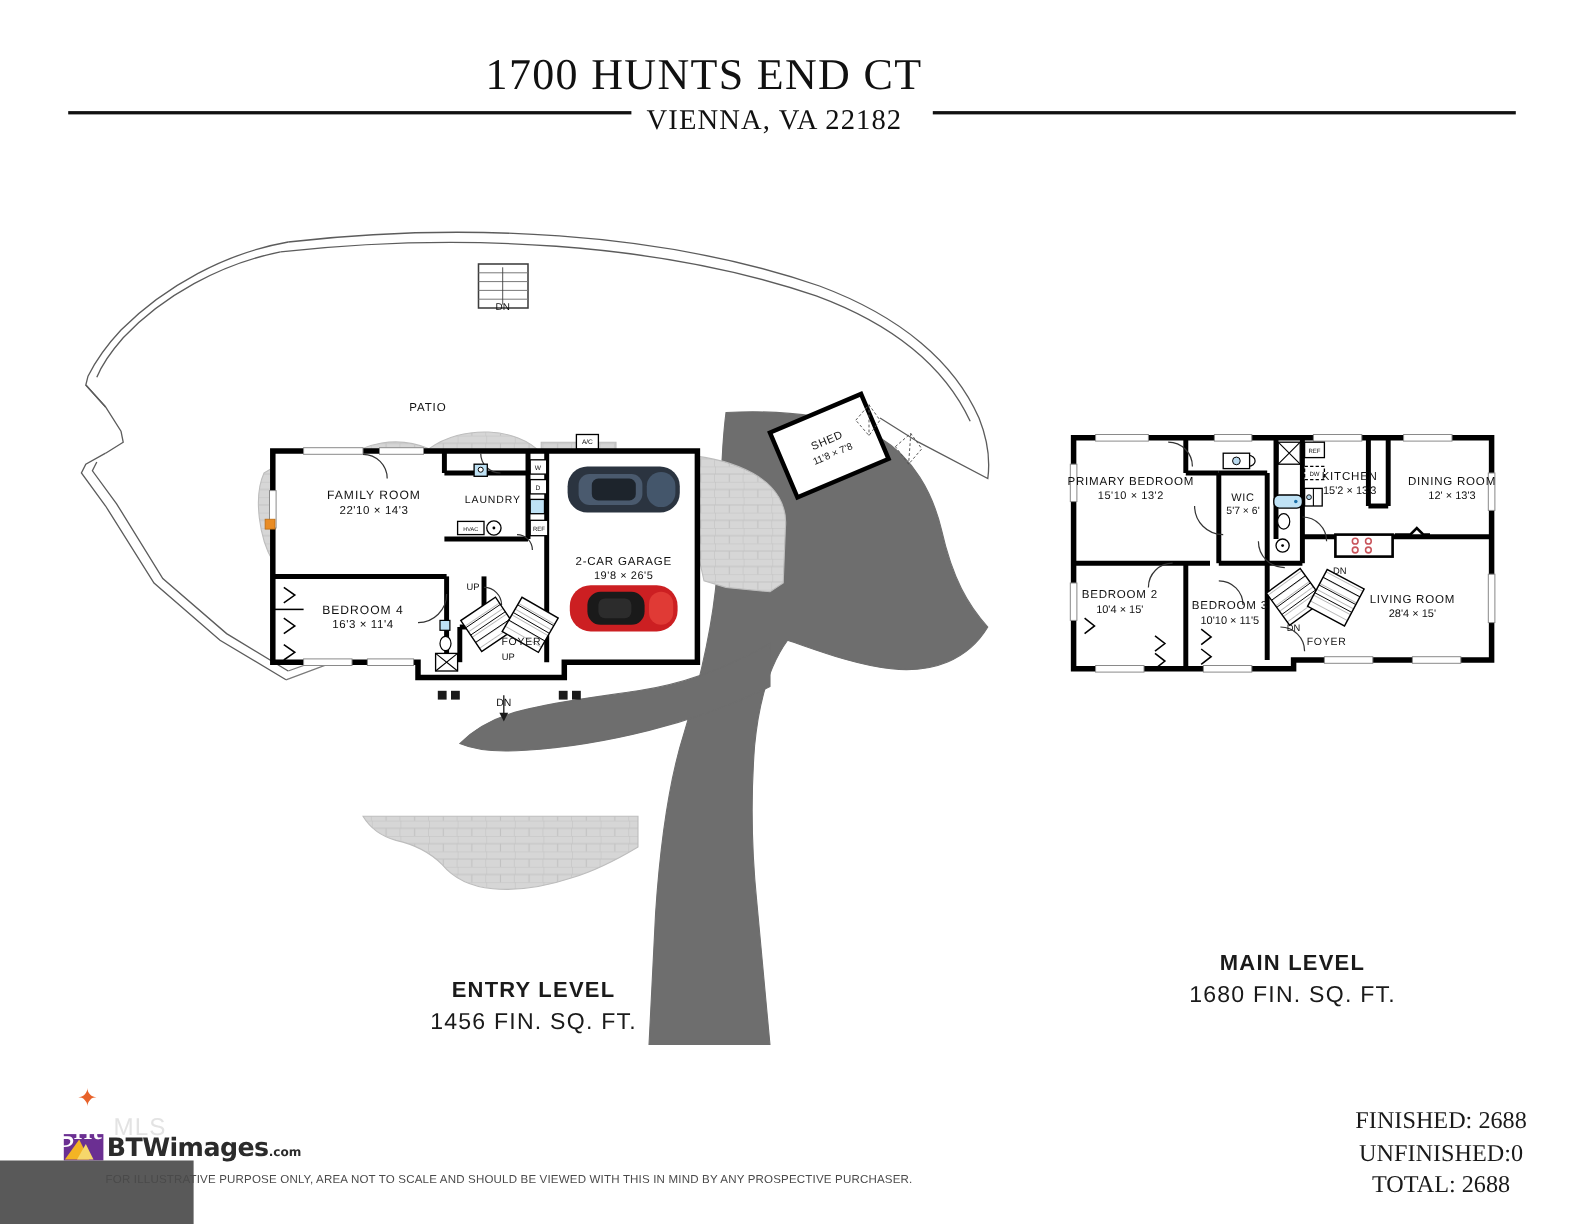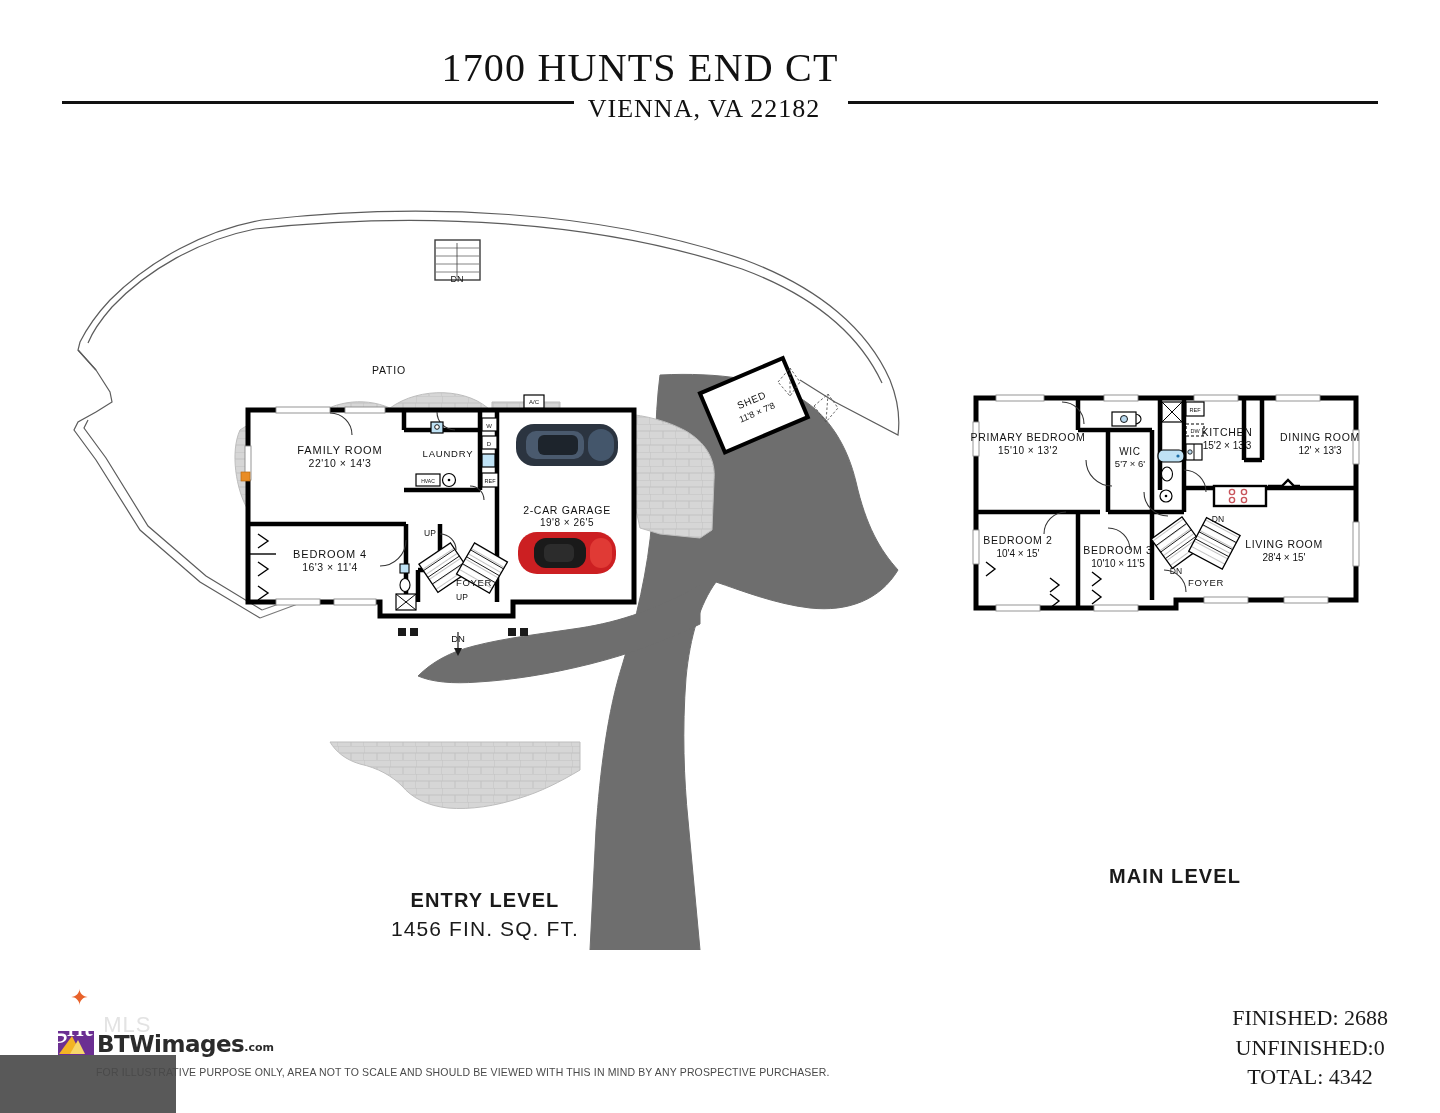--- a/index.html
+++ b/index.html
@@ -542,27 +542,28 @@
     </g>
   </svg>
 
   <div class="level-caption" id="caption-entry">
     <div class="lvl-name">ENTRY LEVEL</div>
     <div class="lvl-sqft">1456 FIN. SQ. FT.</div>
   </div>
 
   <div class="level-caption" id="caption-main">
     <div class="lvl-name">MAIN LEVEL</div>
+    <div class="lvl-sqft">1680 FIN. SQ. FT.</div>
   </div>
 </div>
 
 <div id="totals">
   <div>FINISHED: 2688</div>
   <div>UNFINISHED:0</div>
-  <div>TOTAL: 4342</div>
+  <div>TOTAL: 2688</div>
 </div>
 
 <div id="btw-logo">
   <div id="btw-mark">
     <span class="tri-a"></span>
       <span class="tri-b"></span>
   </div>
   <span id="btw-word">BTWimages</span>
   <span id="btw-tld">.com</span>
 </div>

